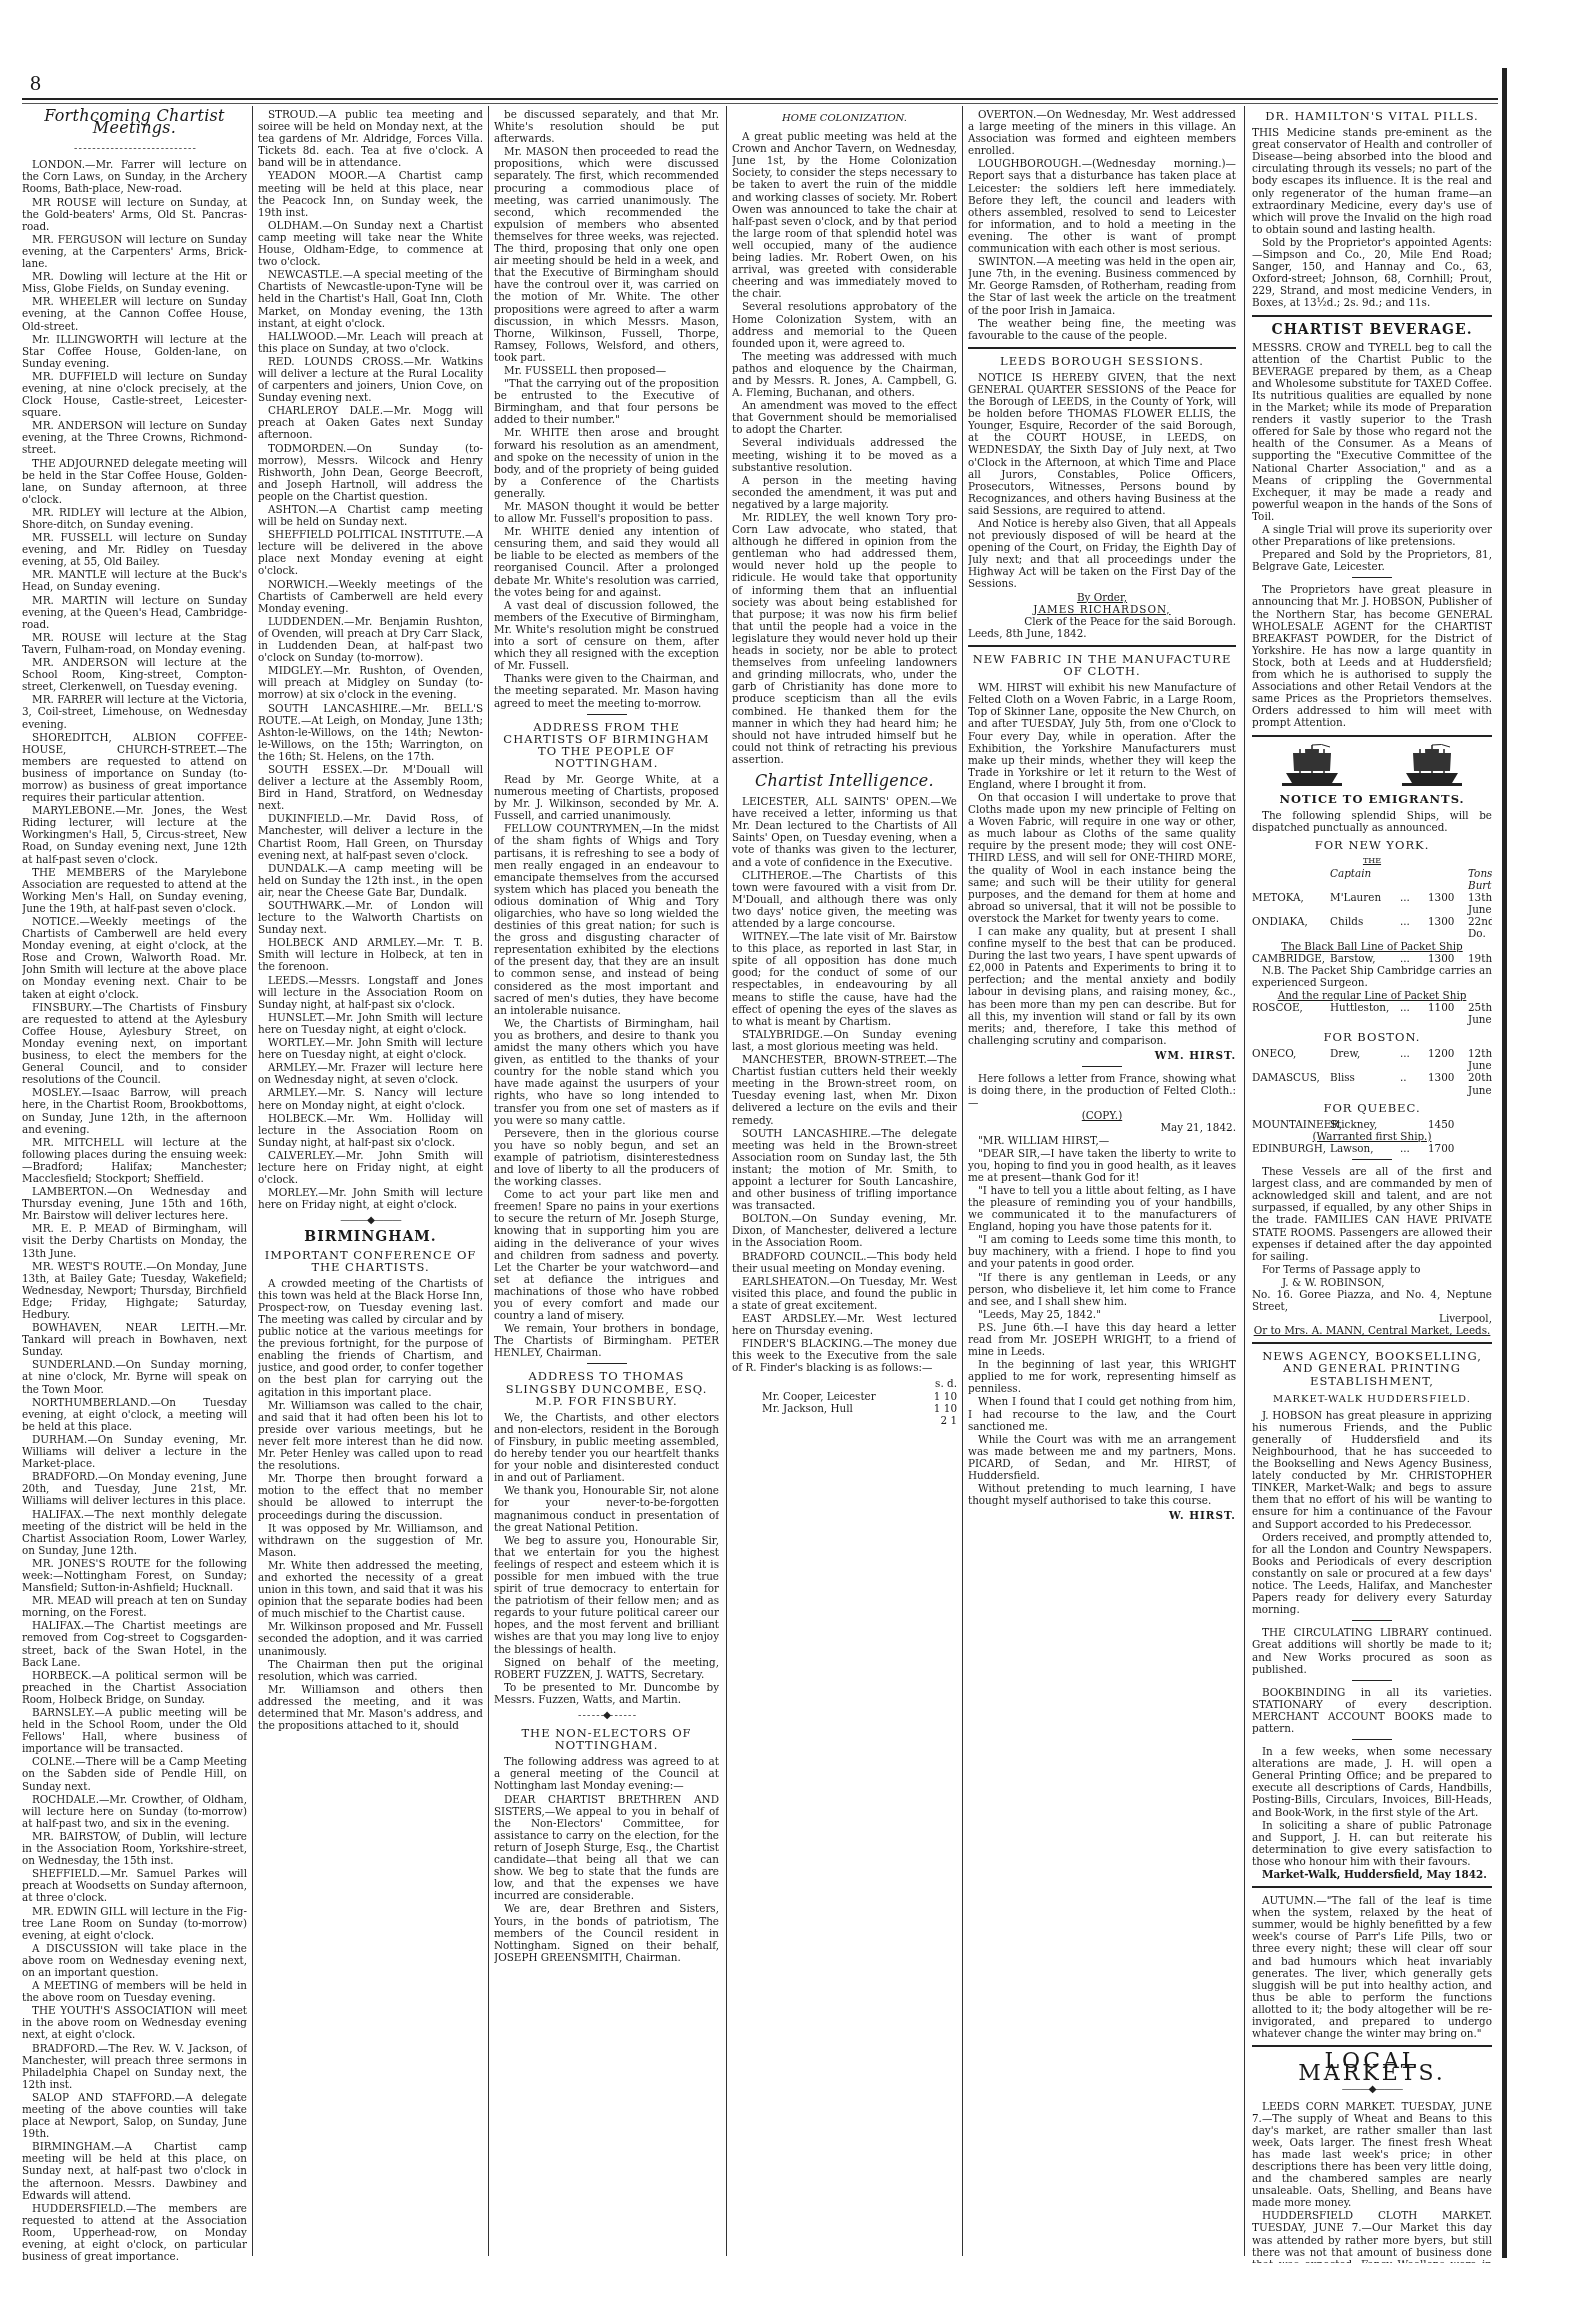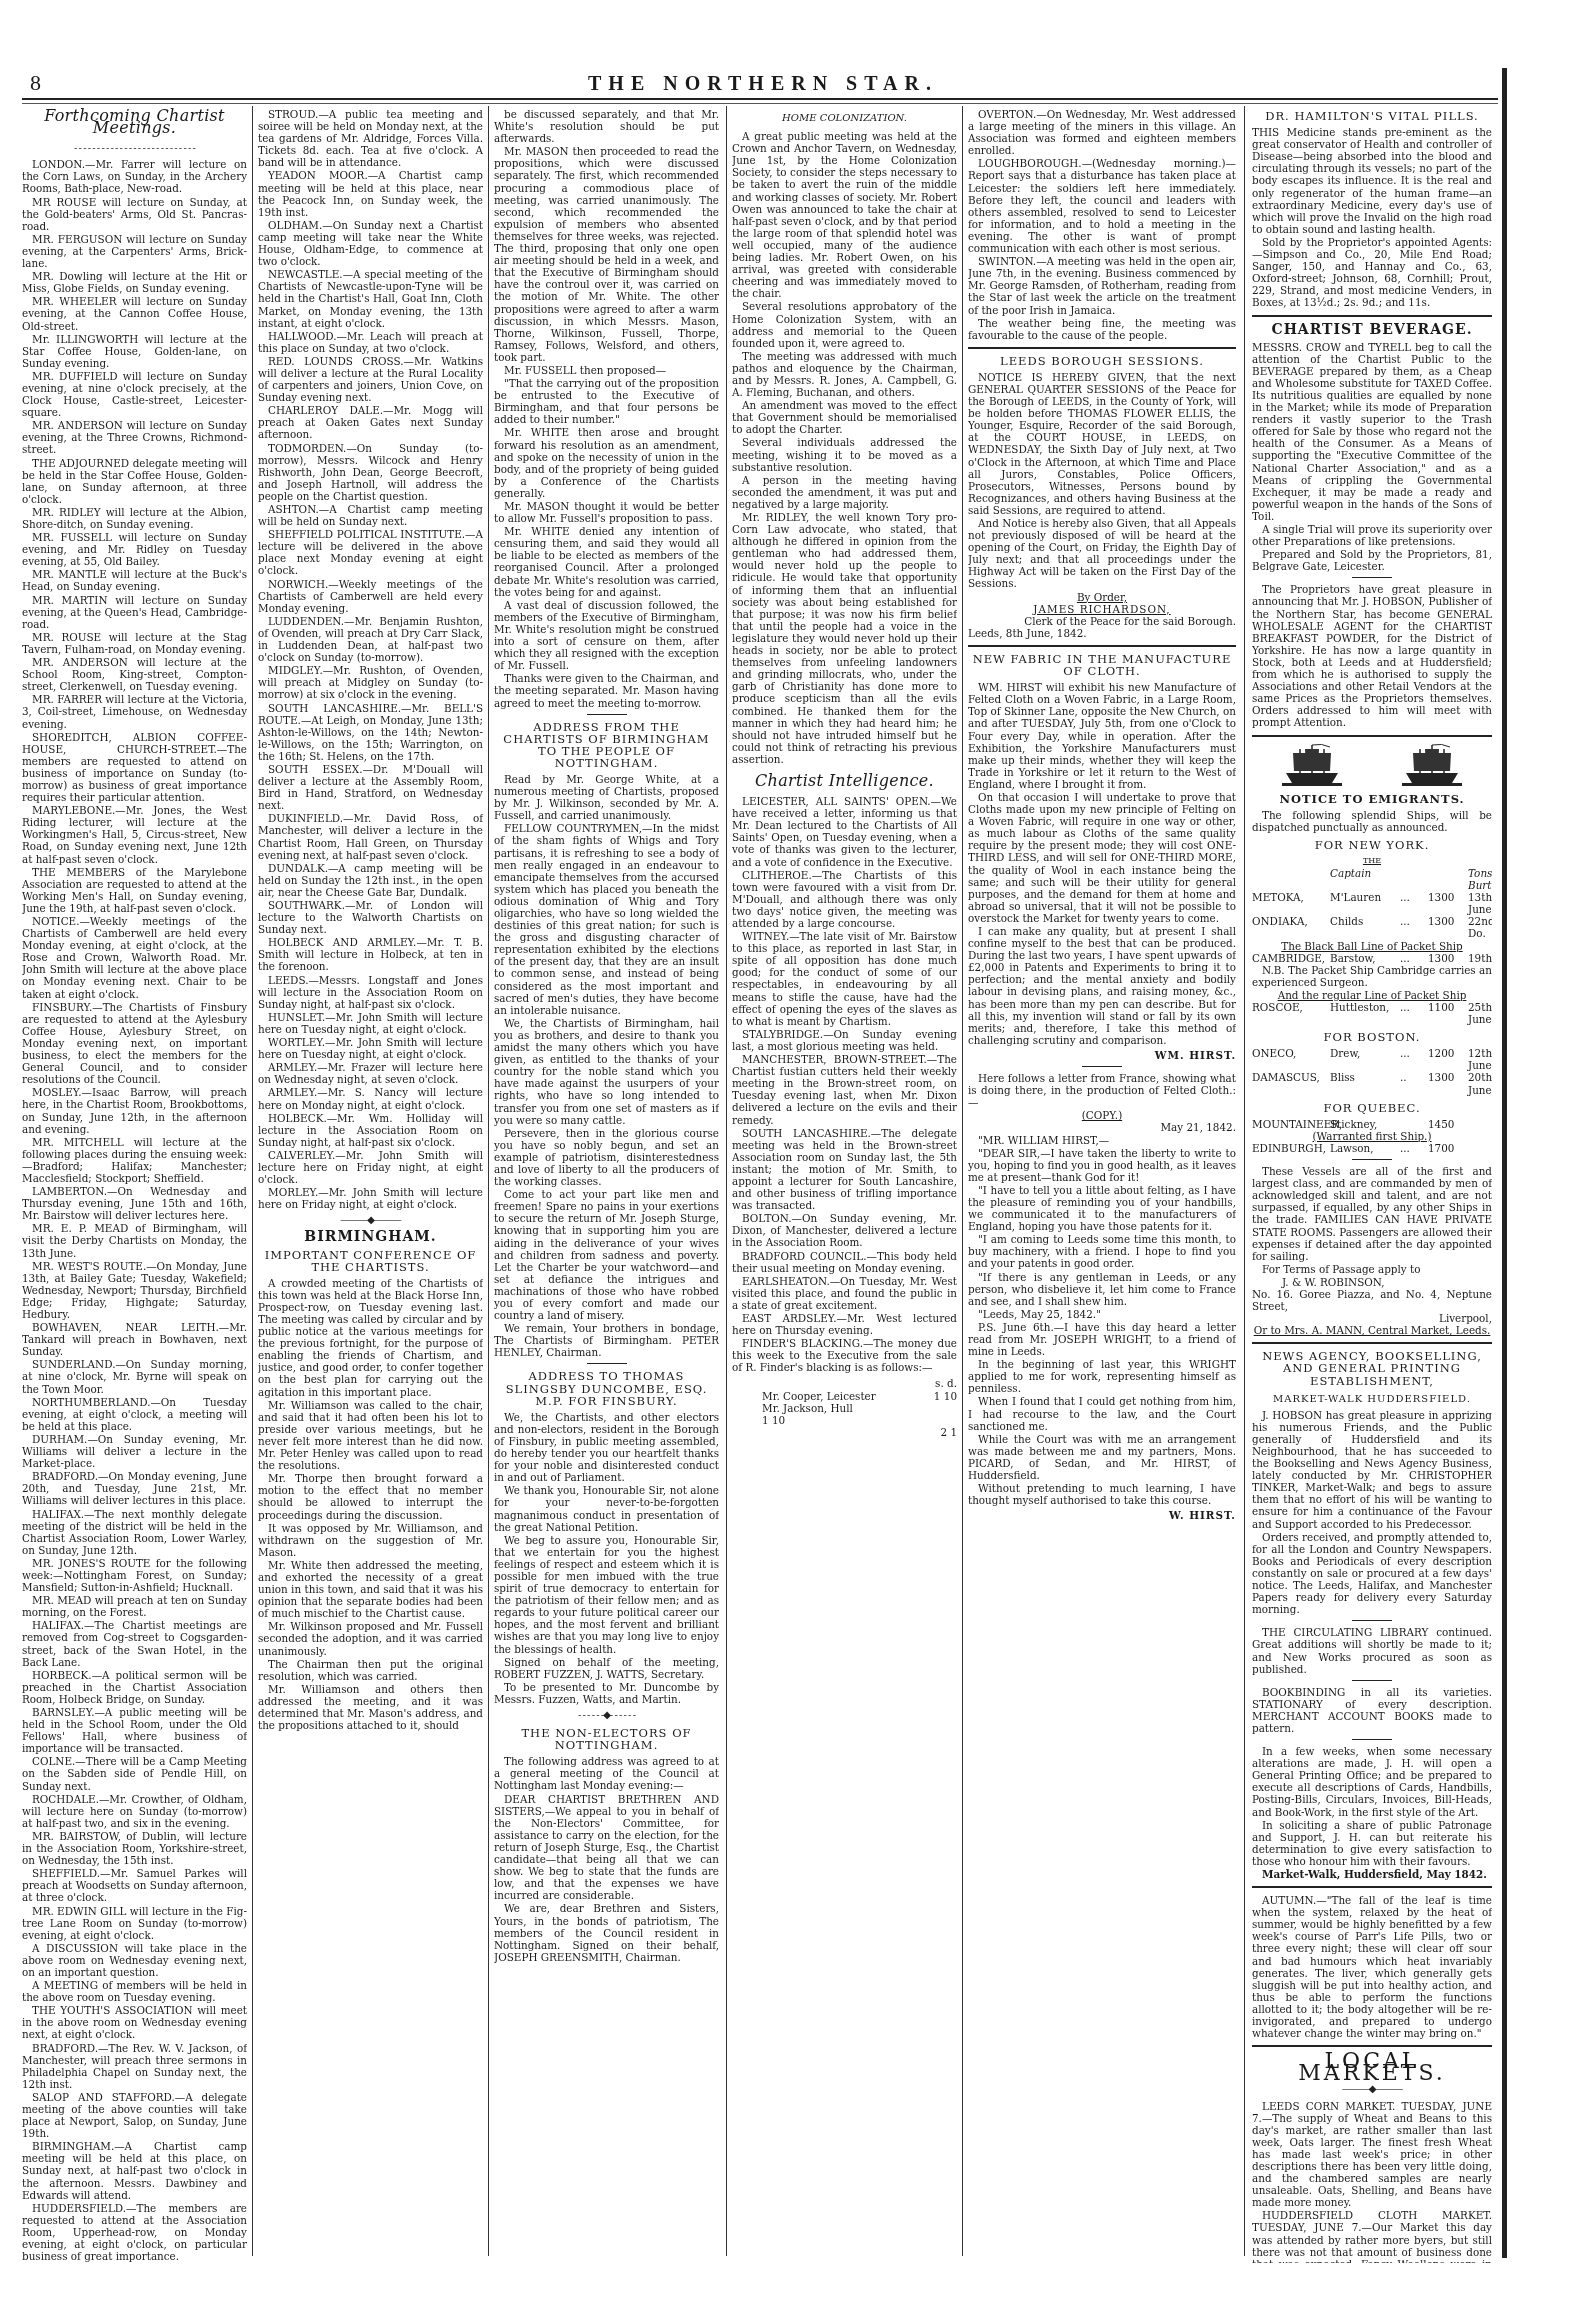--- a/index.html
+++ b/index.html
@@ -34,21 +34,20 @@
   .big-local { text-align:center; font-size:22px; letter-spacing:3px; margin:8px 0 2px; }
   .sig { text-align:right; font-weight:bold; letter-spacing:1px; margin:3px 0; }
 </style>
 </head>
 <body>
 
 <div class="page">
 
   <div class="masthead">
     <span class="page-num">8</span>
-    <div class="paper-title">THE NORTHERN STAR.</div>
     <div class="rule-top"></div>
   </div>
   <div class="right-bar"></div>
 
   <div class="divider d1"></div>
   <div class="divider d2"></div>
   <div class="divider d3"></div>
   <div class="divider d4"></div>
   <div class="divider d5"></div>
 
@@ -218,21 +217,21 @@
         <p>EAST ARDSLEY.—Mr. West lectured here on Thursday evening.</p>
         <p>FINDER'S BLACKING.—The money due this week to the Executive from the sale of R. Finder's blacking is as follows:—</p>
       </div>
     <div style="margin-top:4px;">
       <div class="right">s. d.</div>
       <div id="col4-blacking">
           <div style="display: flex; justify-content: space-between; padding-left: 30px;">
             <span>Mr. Cooper, Leicester</span>
             <span>1 10</span>
           </div>
-          <div style="display: flex; justify-content: space-between; padding-left: 30px; flex-direction: column;">
+          <div style="display: flex; justify-content: space-between; padding-left: 30px;">
             <span>Mr. Jackson, Hull</span>
             <span>1 10</span>
           </div>
           <div style="display: flex; justify-content: space-between; padding-left: 30px;">
             <span></span>
             <span>2 1</span>
           </div>
         </div>
     </div>
   </div>

